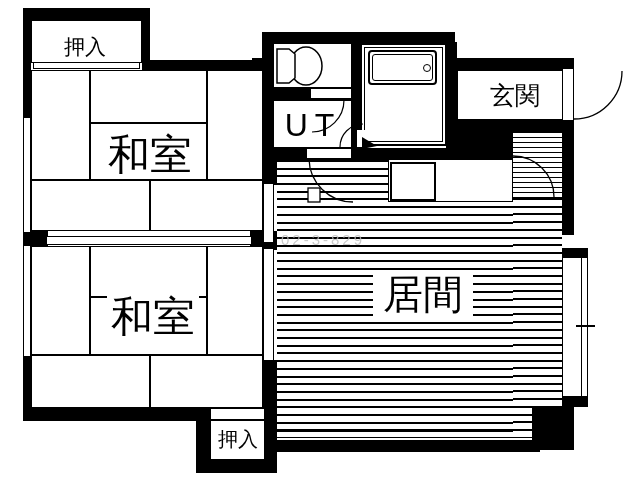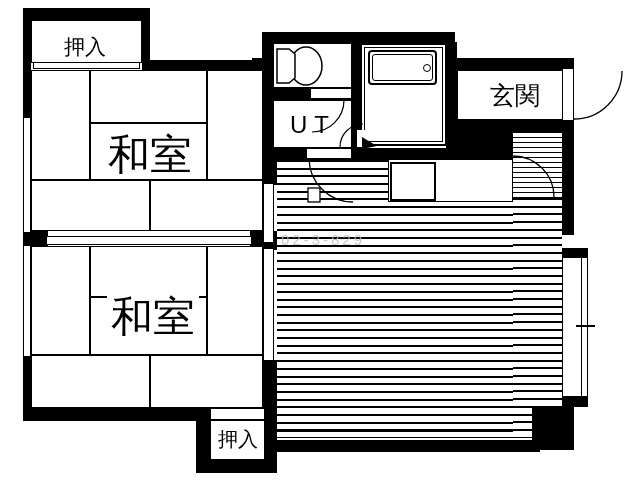--- a/index.html
+++ b/index.html
@@ -117,19 +117,20 @@
     <path d="M 309 159 A 44 44 0 0 0 353 202" fill="none" stroke="#000" stroke-width="1.3"></path>
     <rect x="308" y="188" width="12" height="14" fill="#fff" stroke="#000" stroke-width="1.3"></rect>
     <path d="M 344 100 A 32 32 0 0 1 312 132" fill="none" stroke="#000" stroke-width="1.2"></path>
     <path d="M 340 147 A 23 23 0 0 1 363 124" fill="none" stroke="#000" stroke-width="1.2"></path>
     <polygon points="362,137 377,146 362,149" fill="#000"></polygon>
   </svg>
 
   <div class="lbl" style="left:35px;top:33px;width:100px;height:26px;font-size:21px;">押入</div>
   <div class="lbl" style="left:104px;top:132px;width:92px;height:46px;font-size:42px;">和室</div>
   <div class="lbl boxed" style="left:107px;top:294px;width:92px;height:46px;font-size:42px;">和室</div>
+  <div class="lbl boxed" style="left:373px;top:270px;width:100px;height:48px;font-size:40px;">居間</div>
   <div class="lbl" style="left:465px;top:82px;width:100px;height:27px;font-size:25px;">玄関</div>
-  <div class="lbl" style="left:273px;top:111px;width:80px;height:27px;font-size:24px;letter-spacing:7px;">UT</div>
+  <div class="lbl" style="left:273px;top:111px;width:80px;height:27px;font-size:32px;letter-spacing:7px;">UT</div>
   <div class="lbl" style="left:207px;top:427px;width:62px;height:24px;font-size:20px;">押入</div>
 
   <div id="watermark" style="left:281px;top:231px;">02-3-829</div>
 
 </div>
 
 </body></html>

